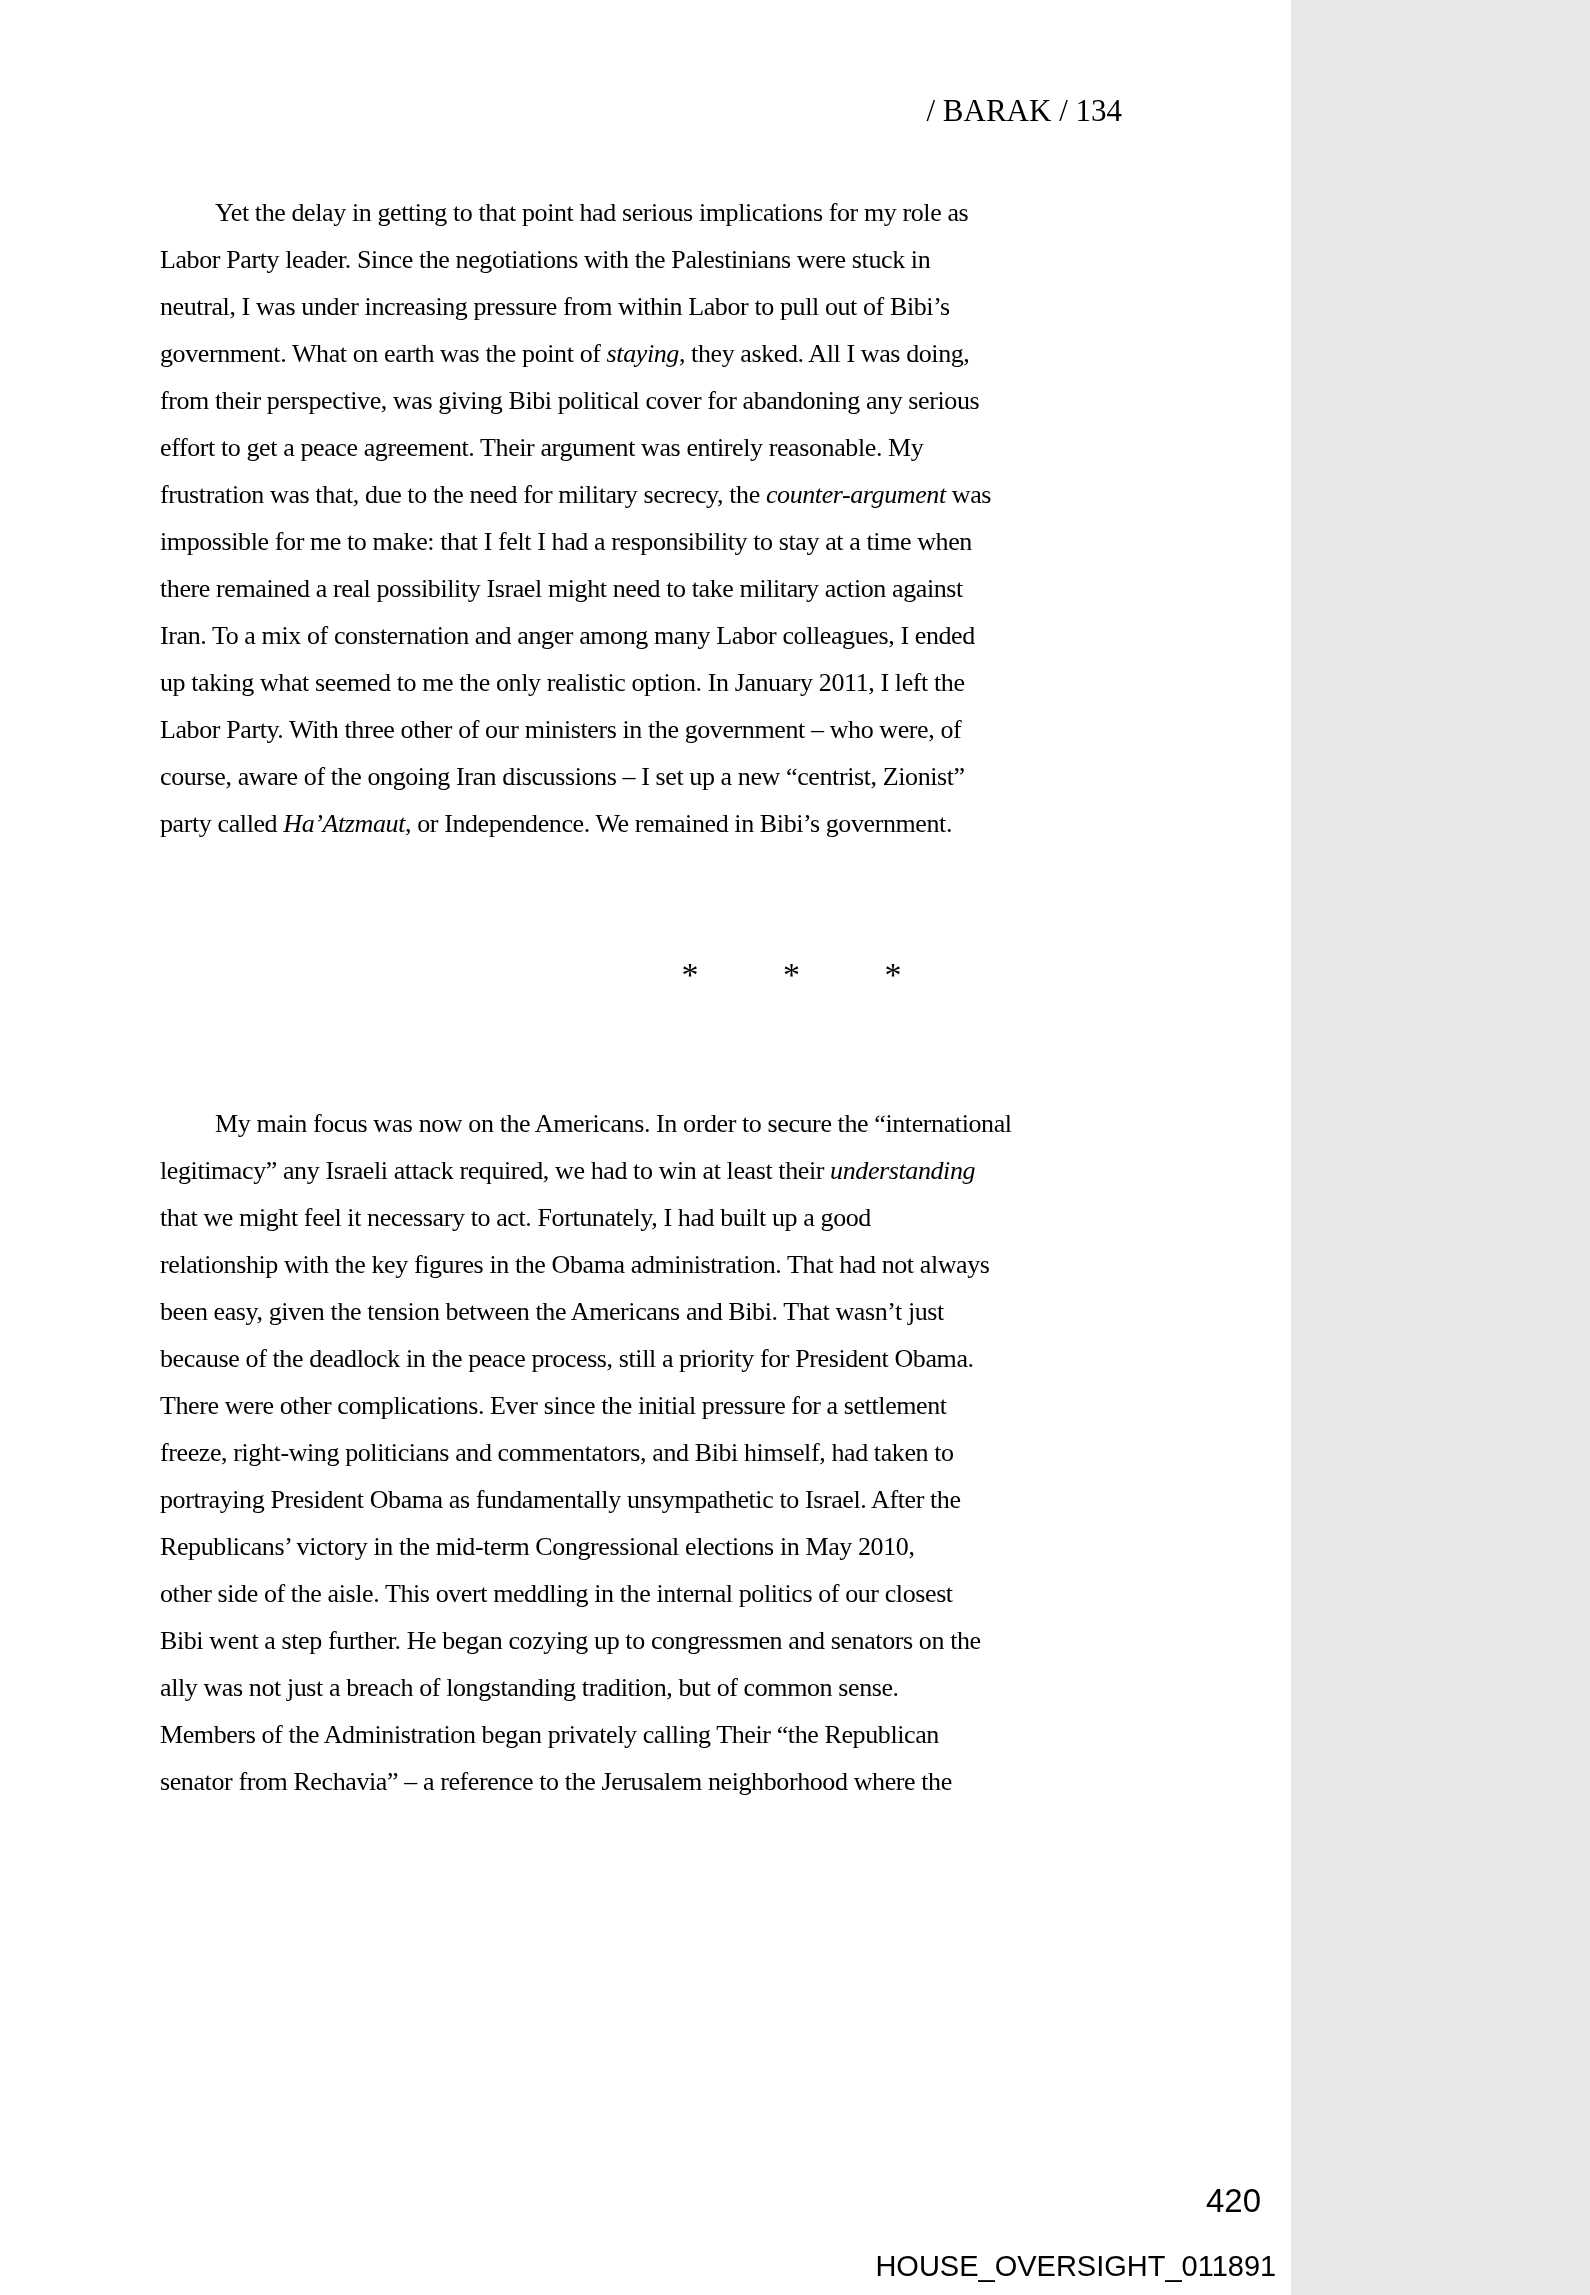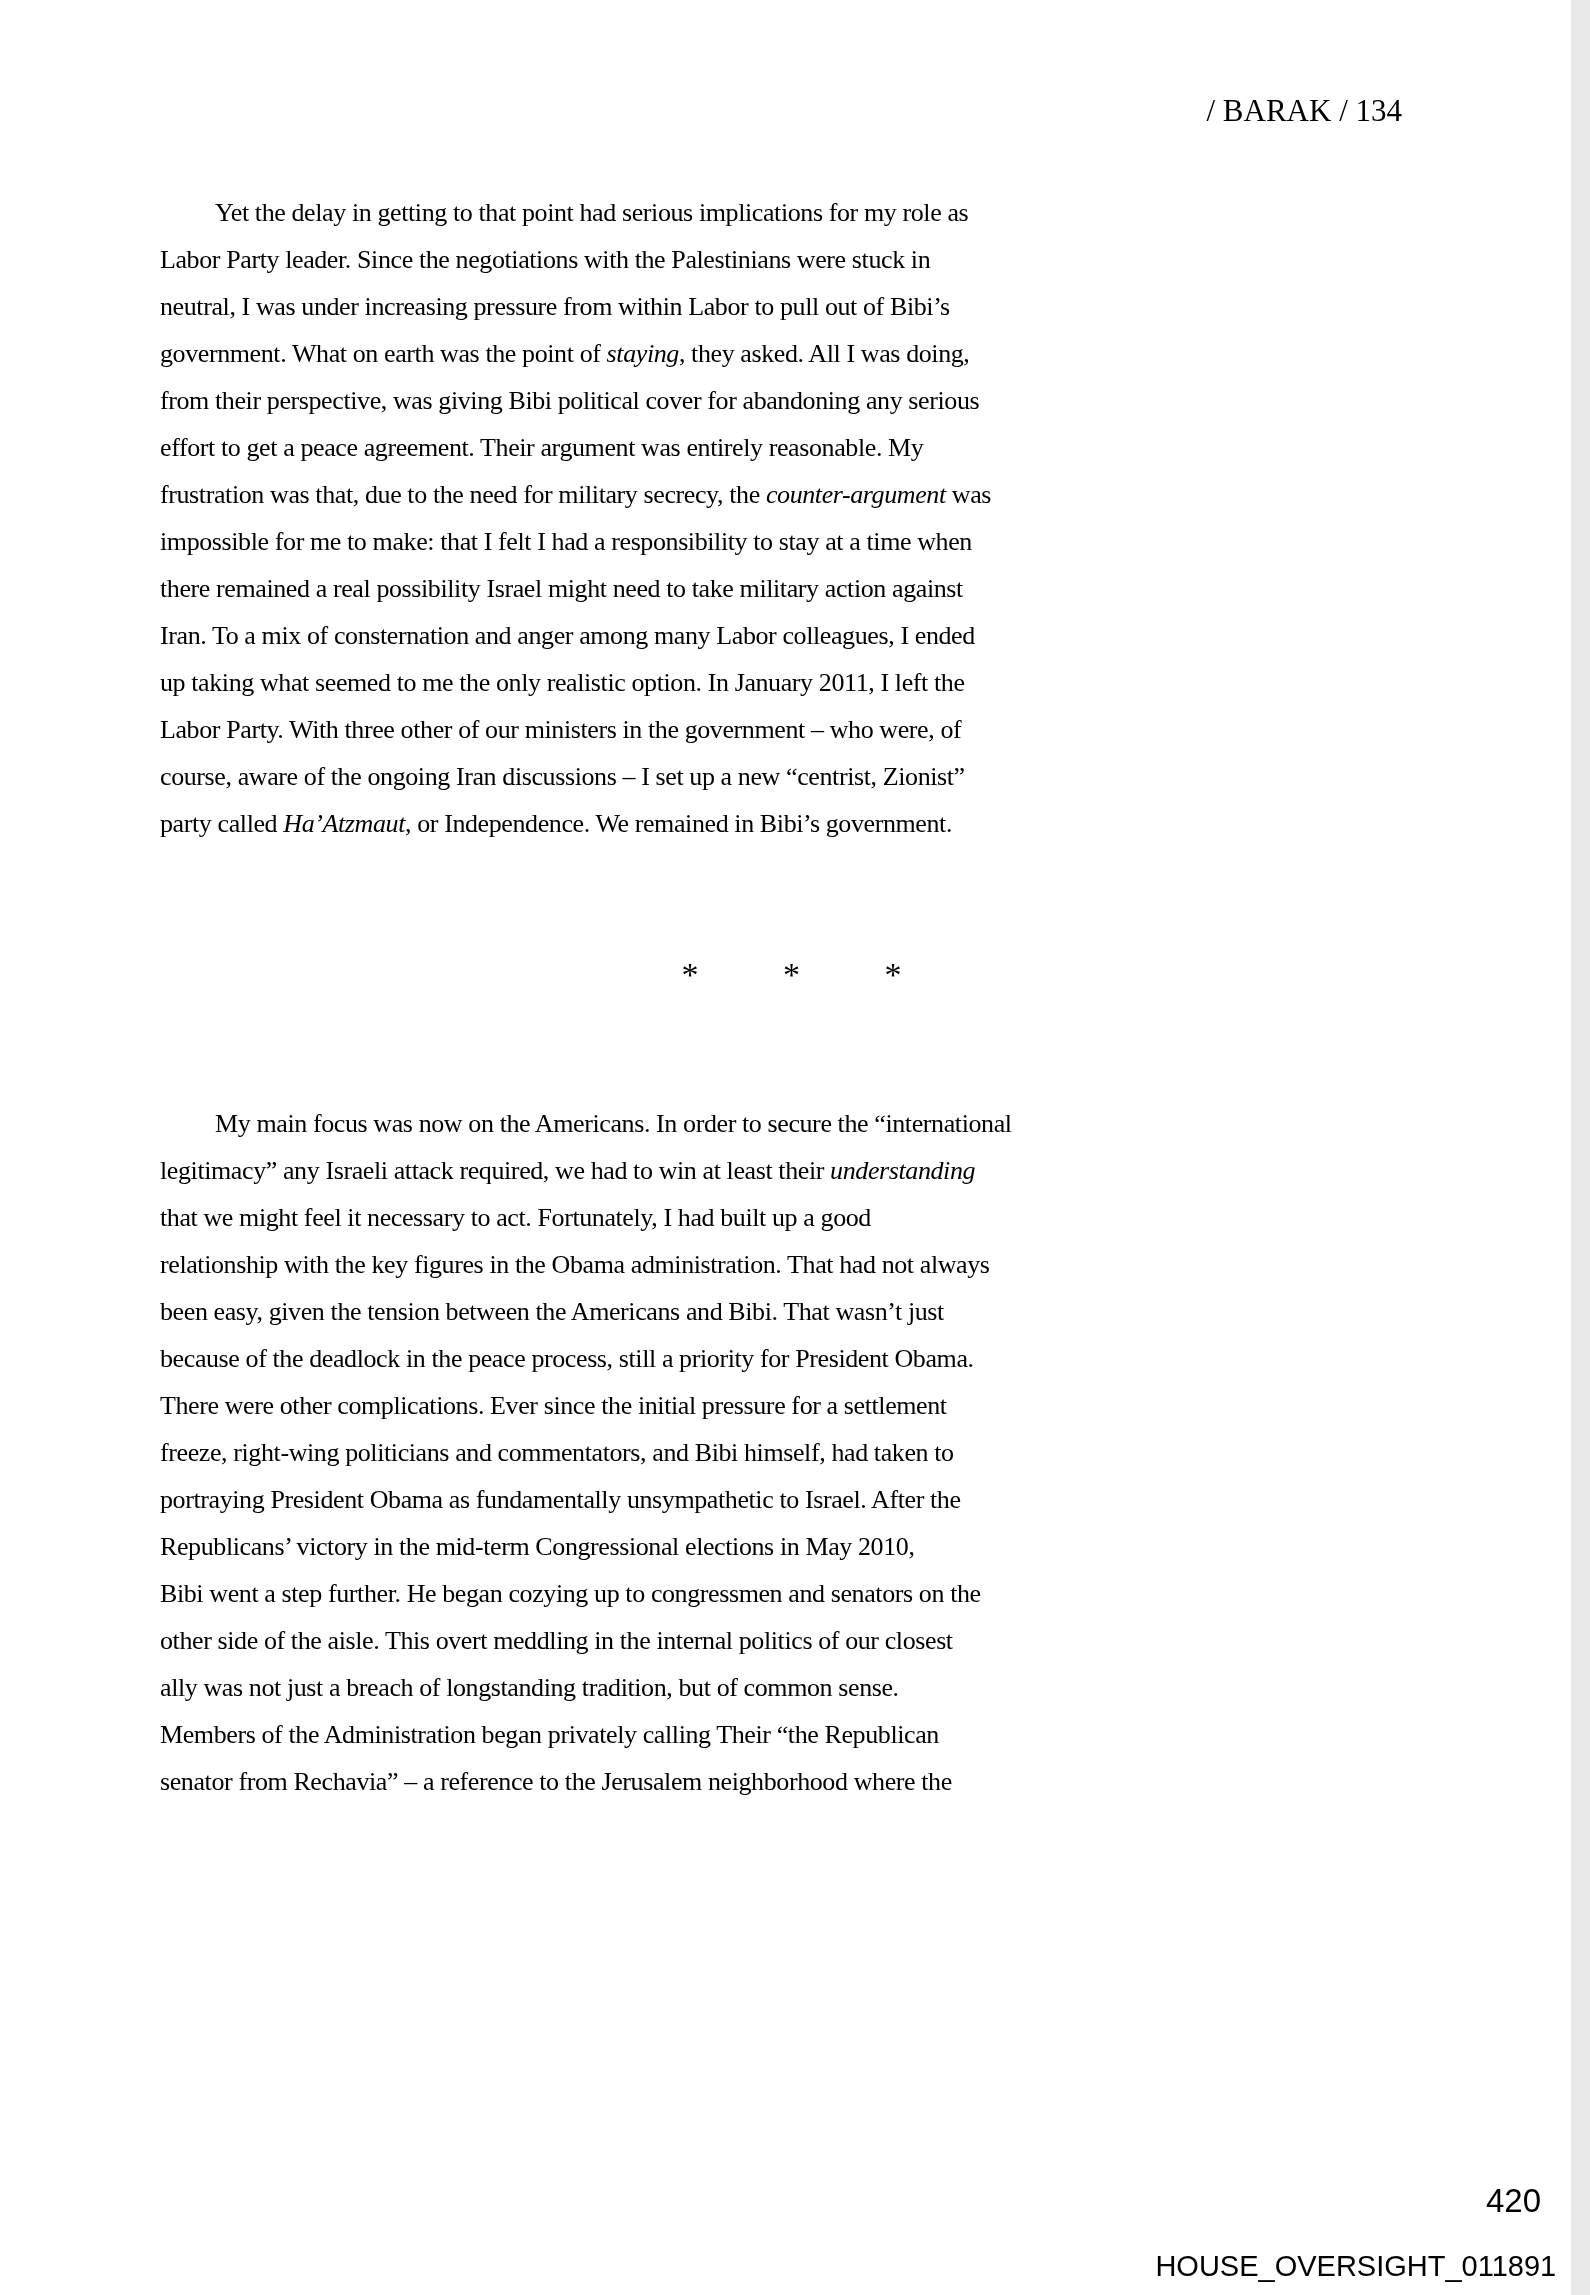--- a/index.html
+++ b/index.html
@@ -1,18 +1,18 @@
 <!DOCTYPE html>
 <html style="font-size:10.3px"><head>
 <meta charset="utf-8">
 <style>
   html, body { margin: 0; padding: 0; background: #e8e8e8; }
   .page {
     position: relative;
-    width: 1571px;
+    width: 1291px;
     height: 2295px;
     background: #ffffff;
     color: #000000;
     font-family: "Liberation Serif", serif;
     overflow: hidden;
   }
   .header {
     position: absolute;
     top: 94px;
     right: 169px;
@@ -96,22 +96,22 @@
       <div class="line indented"><span>My main focus was now on the Americans. In order to secure the “international</span></div>
       <div class="line"><span>legitimacy” any Israeli attack required, we had to win at least their </span><span class="it">understanding</span></div>
       <div class="line"><span>that we might feel it necessary to act. Fortunately, I had built up a good</span></div>
       <div class="line"><span>relationship with the key figures in the Obama administration. That had not always</span></div>
       <div class="line"><span>been easy, given the tension between the Americans and Bibi. That wasn’t just</span></div>
       <div class="line"><span>because of the deadlock in the peace process, still a priority for President Obama.</span></div>
       <div class="line"><span>There were other complications. Ever since the initial pressure for a settlement</span></div>
       <div class="line"><span>freeze, right-wing politicians and commentators, and Bibi himself, had taken to</span></div>
       <div class="line"><span>portraying President Obama as fundamentally unsympathetic to Israel. After the</span></div>
       <div class="line"><span>Republicans’ victory in the mid-term Congressional elections in May 2010,</span></div>
+      <div class="line"><span>other side of the aisle. This overt meddling in the internal politics of our closest</span></div>
       <div class="line"><span>Bibi went a step further. He began cozying up to congressmen and senators on the</span></div>
-      <div class="line"><span>other side of the aisle. This overt meddling in the internal politics of our closest</span></div>
       <div class="line"><span>ally was not just a breach of longstanding tradition, but of common sense.</span></div>
       <div class="line"><span>Members of the Administration began privately calling Their “the Republican</span></div>
       <div class="line"><span>senator from Rechavia” – a reference to the Jerusalem neighborhood where the</span></div>
     </div>
 
   <div class="page-number">420</div>
 
   <div class="stamp">HOUSE_OVERSIGHT_011891</div>
 
 </div>

